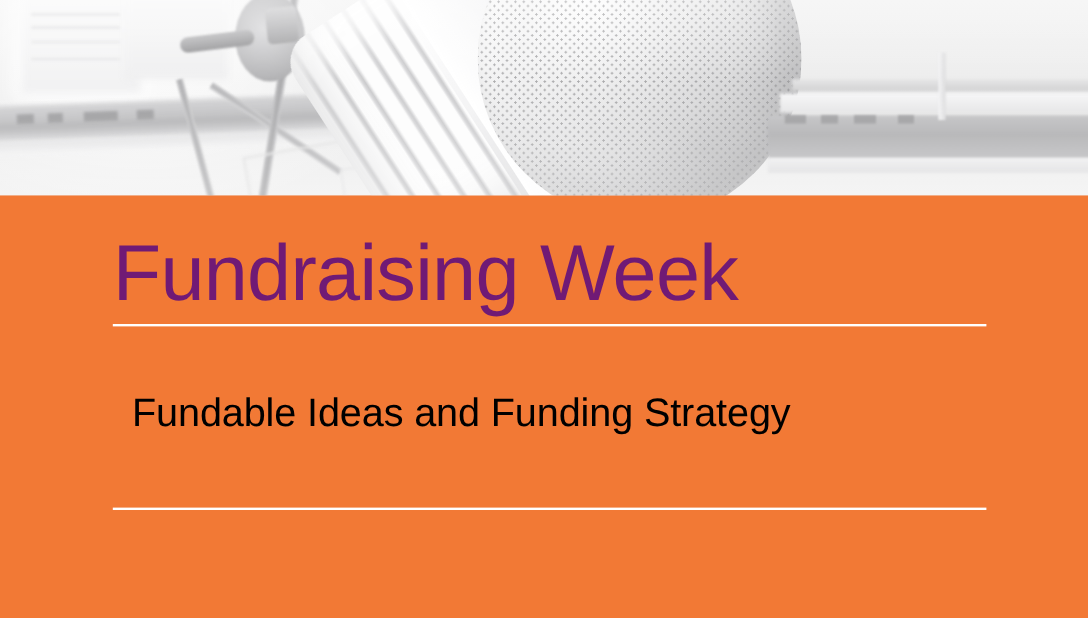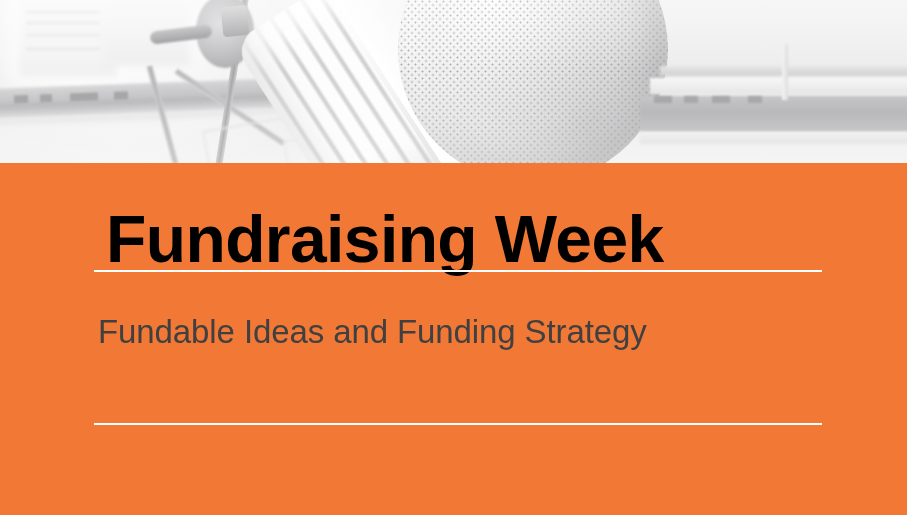--- a/index.html
+++ b/index.html
@@ -303,45 +303,45 @@
     top: 163px;
     width: 907px;
     height: 352px;
     background: #f27935;
   }
 
   .title {
     position: absolute;
     left: 94px;
     top: 31px;
-    margin: 12px;
-    color: #000000;
+    margin: 0;
+    color: #701a75;
     font-size: 66px;
-    font-weight: bold;
+    font-weight: normal;
     line-height: 1;
     letter-spacing: -0.6px;
     white-space: nowrap;
   }
 
   .rule {
     position: absolute;
     left: 94px;
     width: 728px;
     height: 2px;
     background: #ffffff;
   }
   .rule-top { top: 107px; }
   .rule-bottom { top: 260px; }
 
   .subtitle {
     position: absolute;
     left: 94px;
     top: 148px;
-    margin: 4px;
-    color: #404040;
+    margin: 16px;
+    color: #000000;
     font-size: 33px;
     font-weight: normal;
     line-height: 1;
     letter-spacing: -0.1px;
     white-space: nowrap;
   }
 </style>
 </head>
 <body>
 

